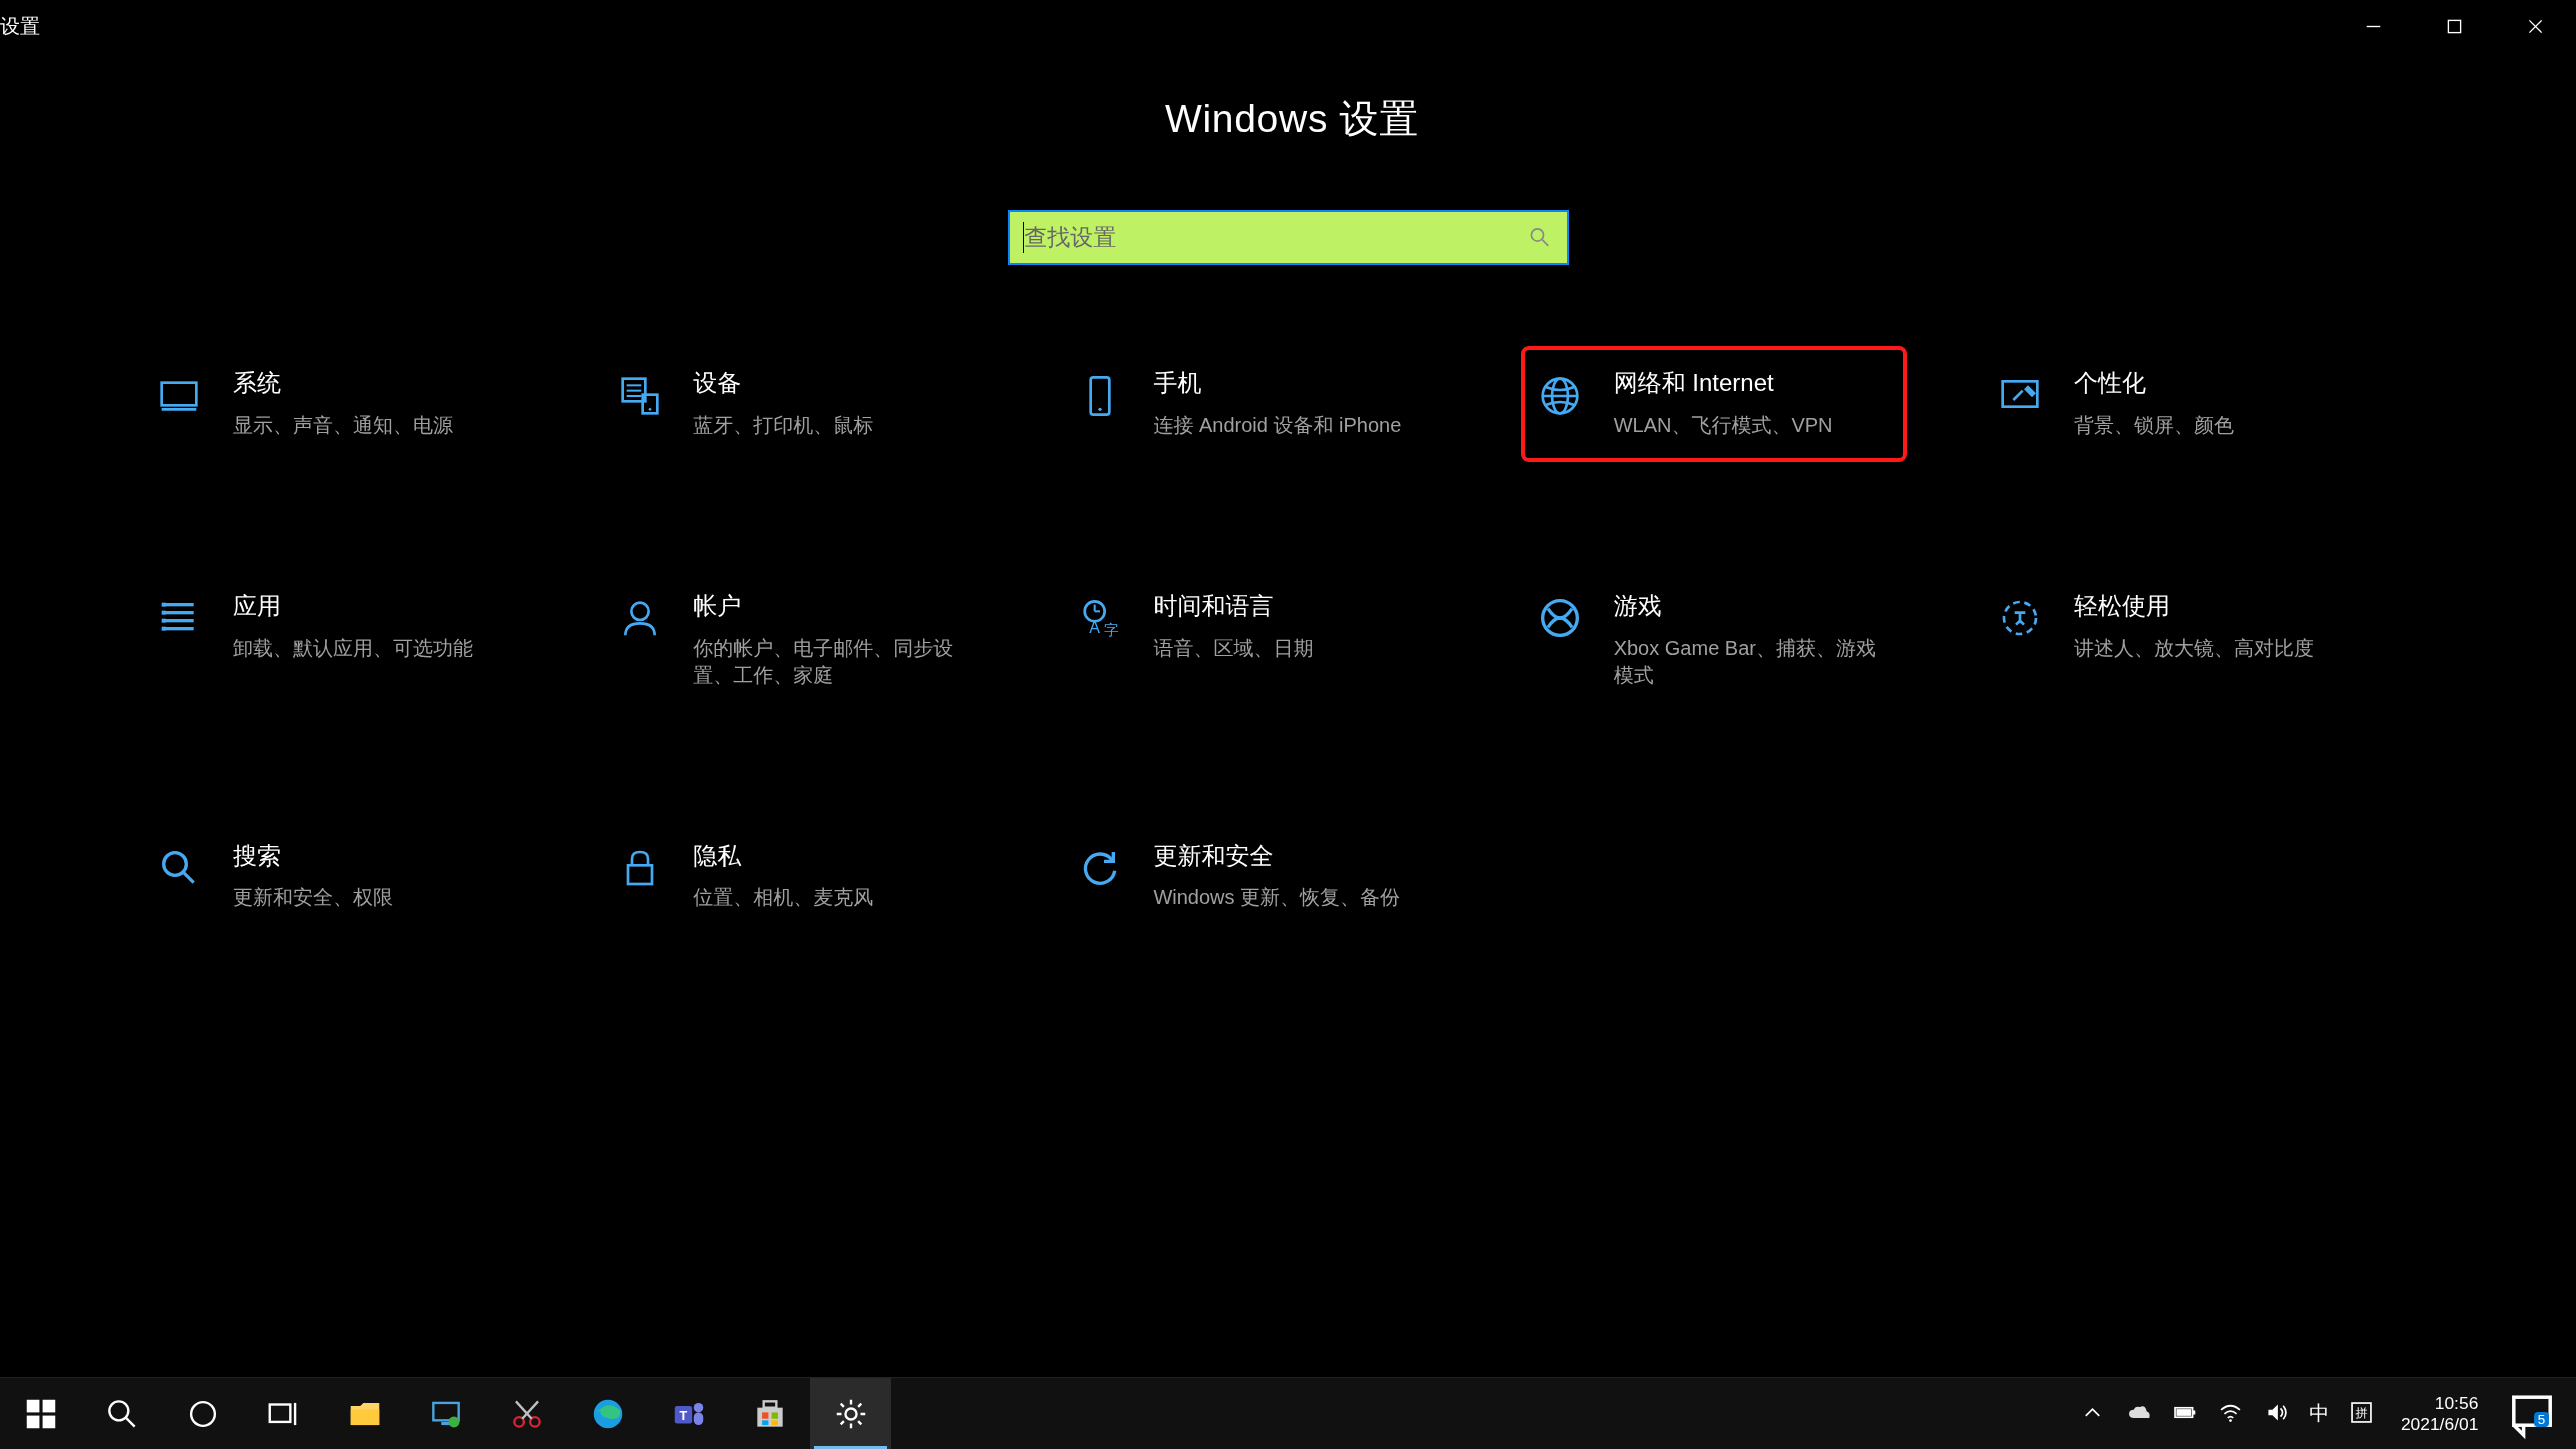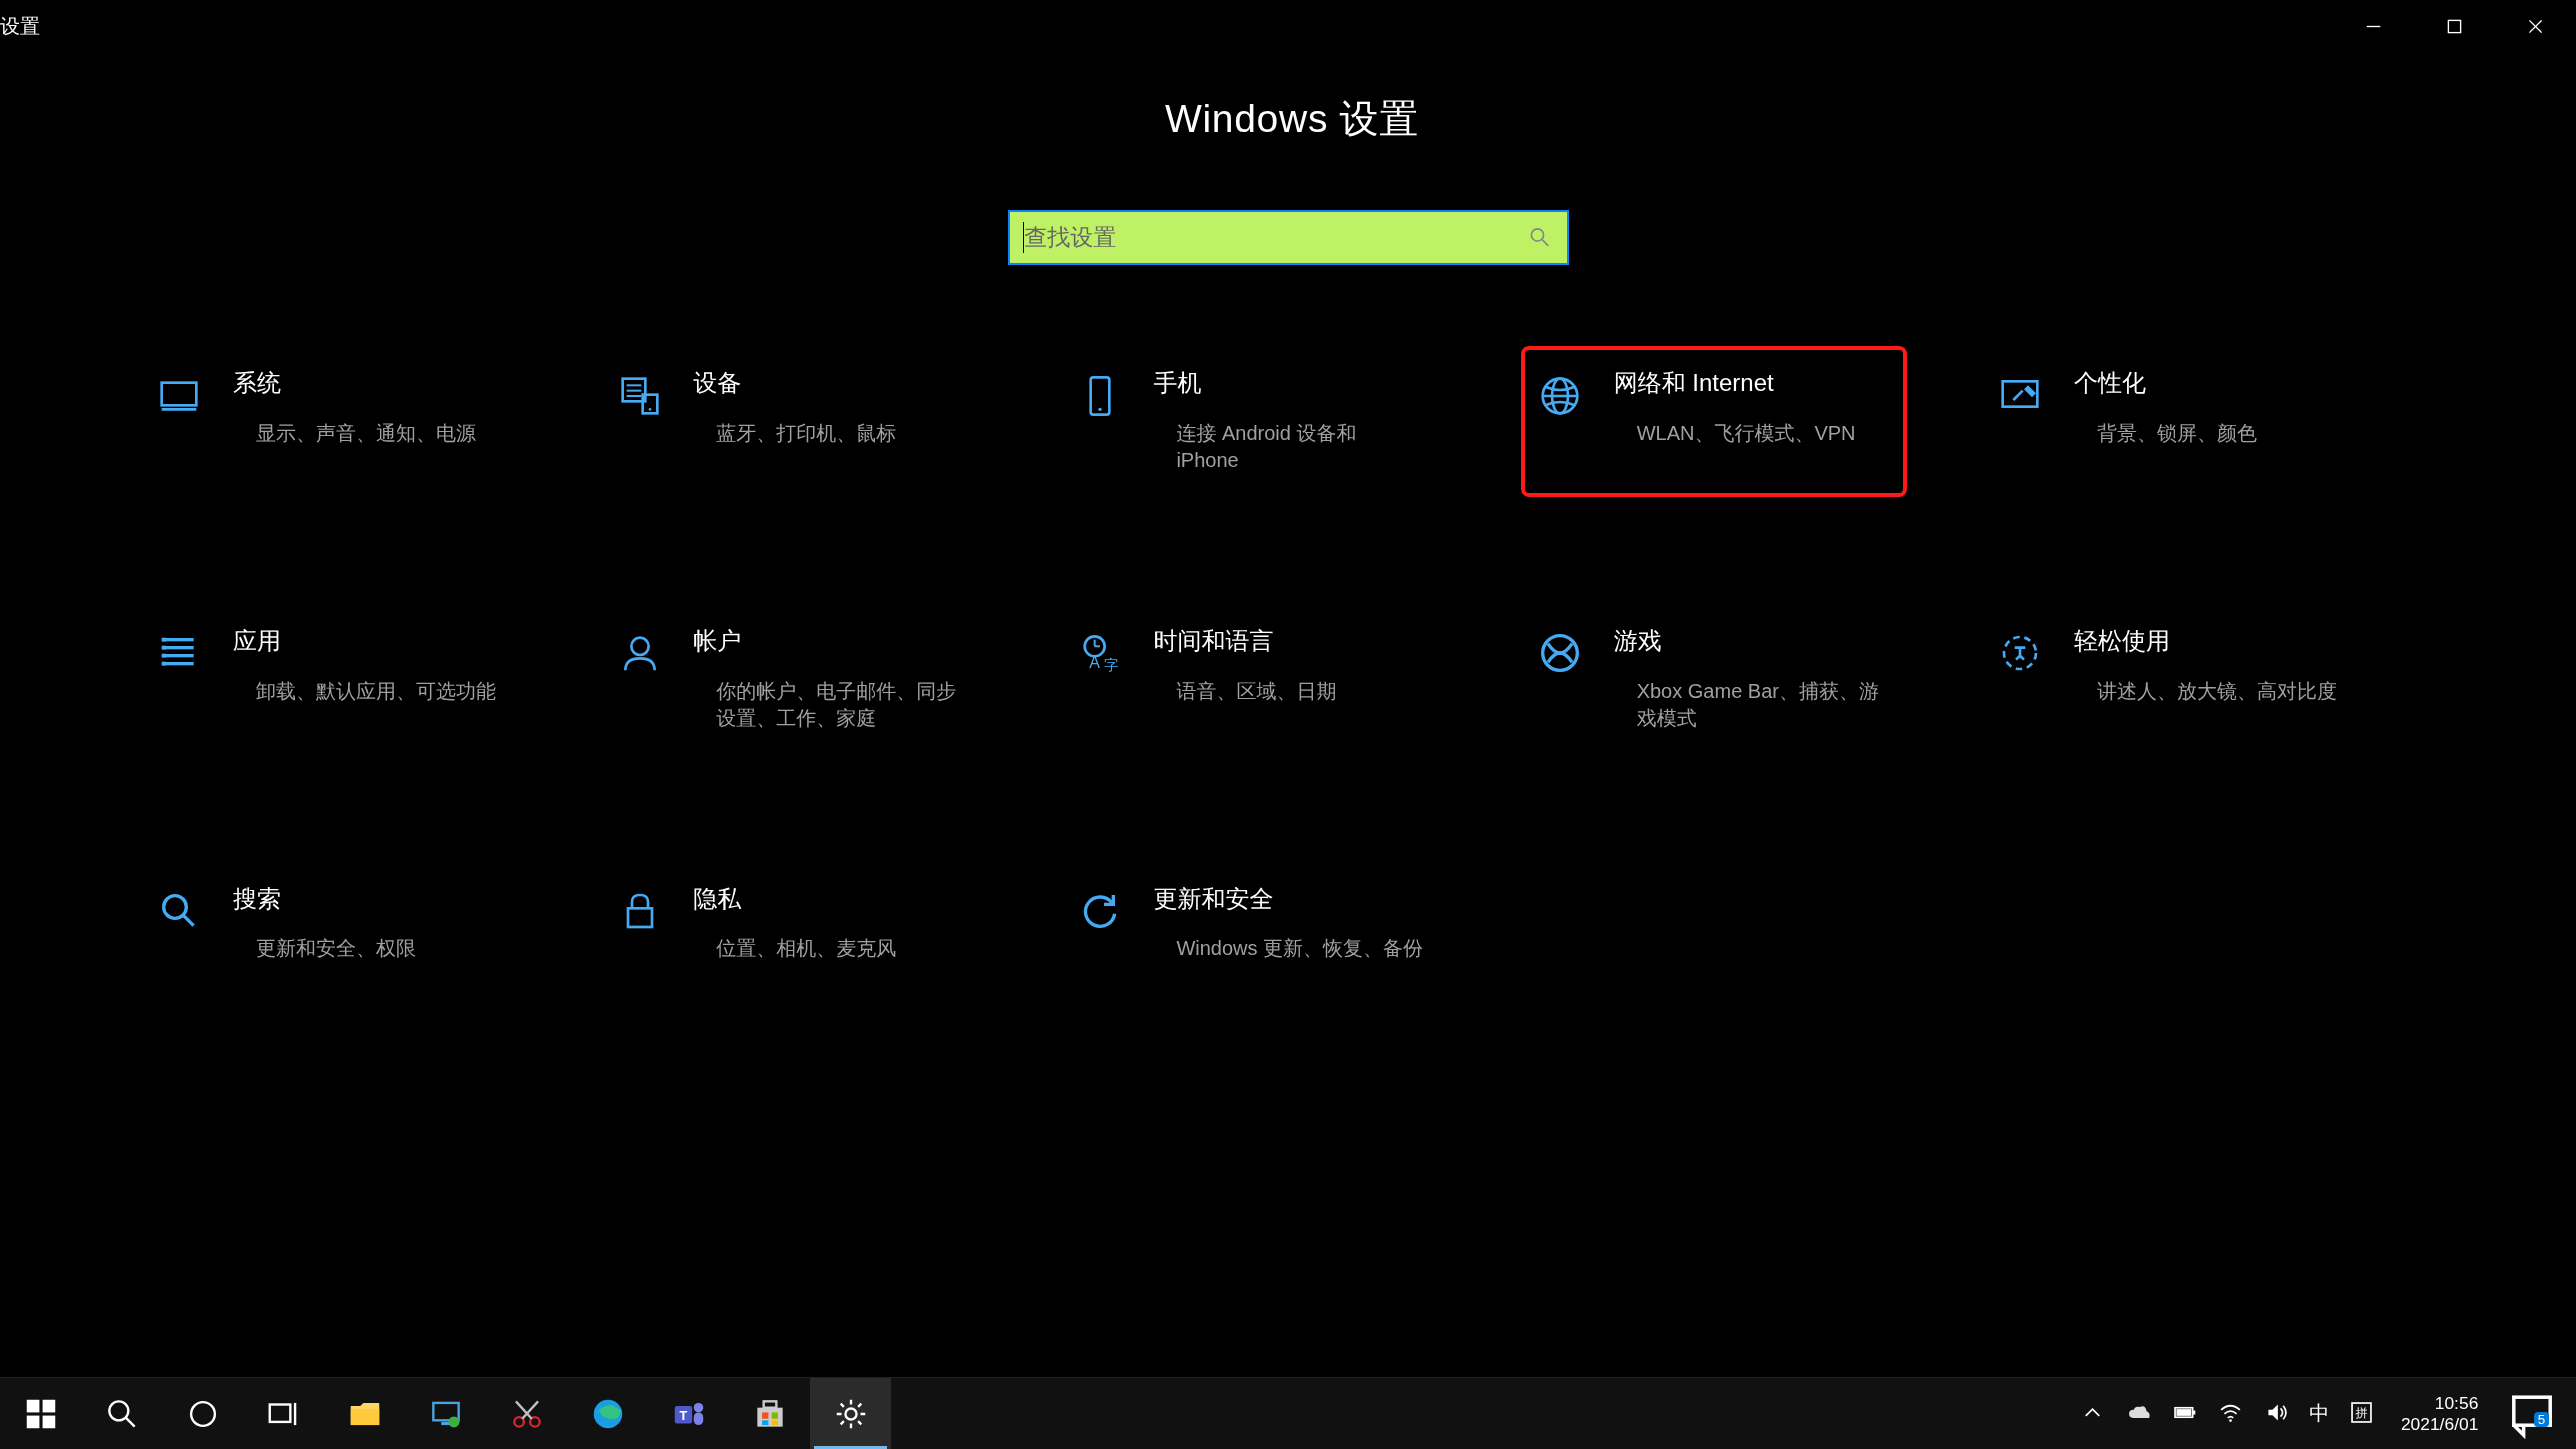--- a/index.html
+++ b/index.html
@@ -23,23 +23,23 @@
   .search-placeholder { color: #666; font-size: 23px; }
   .search-icon { position: absolute; right: 16px; top: 50%; transform: translateY(-50%); }
 
   
   .grid { width: 2308px; margin: 81px auto 0; display: grid; grid-template-columns: repeat(5, 1fr); row-gap: 107px; column-gap: 0px; padding-left: 6.7px; }
   .tile { display: flex; align-items: flex-start; gap: 29.5px; border: 4px solid transparent; border-radius: 8px; padding: 19px 20px 19px 10.7px; width: 386px; }
   .tile.highlight { border-color: #ff1a1a; }
   .tile-icon { width: 48px; height: 48px; flex-shrink: 0; display: flex; align-items: center; justify-content: center; margin-top: 2.7px; }
   .tile-icon svg { stroke: #45aaf2; fill: none; stroke-width: 3; }
   .tile-icon svg .filled { fill: #45aaf2; stroke: none; }
-  .tile-text { display: flex; flex-direction: column; gap: 22px; }
+  .tile-text { display: flex; flex-direction: column; gap: 14px; }
   .tile-title { font-size: 24px; font-weight: 400; color: #fff; line-height: 1.2; }
-  .tile-desc { font-size: 20px; color: #a0a0a0; line-height: 1.35; max-width: 282px; margin-left: 23px; }
+  .tile-desc { font-size: 20px; color: #a0a0a0; line-height: 1.35; max-width: 282px; }
 
   
   .taskbar { position: absolute; left: 0; right: 0; bottom: 0; height: 72px; background: #111; display: flex; align-items: stretch; border-top: 1.3px solid #222; }
   .task-btn { width: 81px; display: flex; align-items: center; justify-content: center; position: relative; }
   .task-btn.active { background: #2b2b2b; }
   .task-btn.active::after { content:""; position:absolute; left:4px; right:4px; bottom:0; height:3.4px; background:#76b9ed; }
   .task-btn svg { width: 38px; height: 38px; }
   .task-spacer { flex: 1; }
   .tray { display: flex; align-items: center; gap: 19px; padding: 0 16px; }
   .tray-icon svg { width: 27px; height: 27px; stroke: #fff; fill: none; stroke-width: 2.5; }

